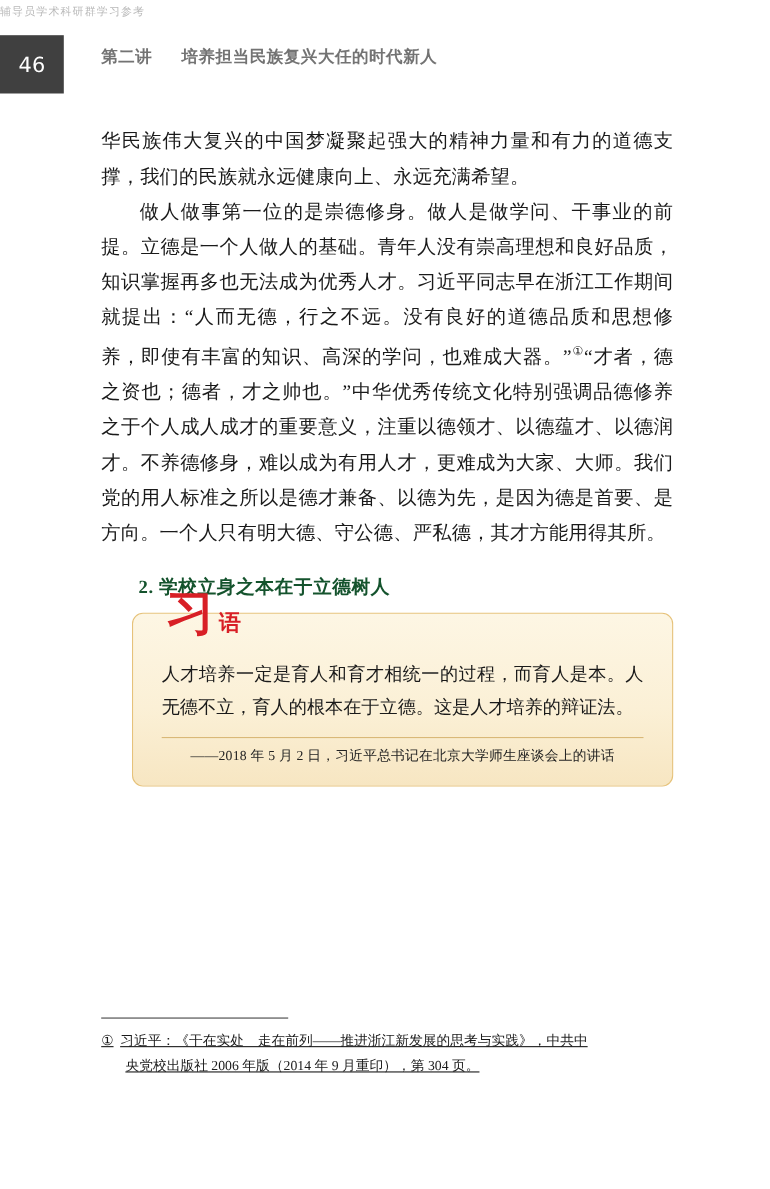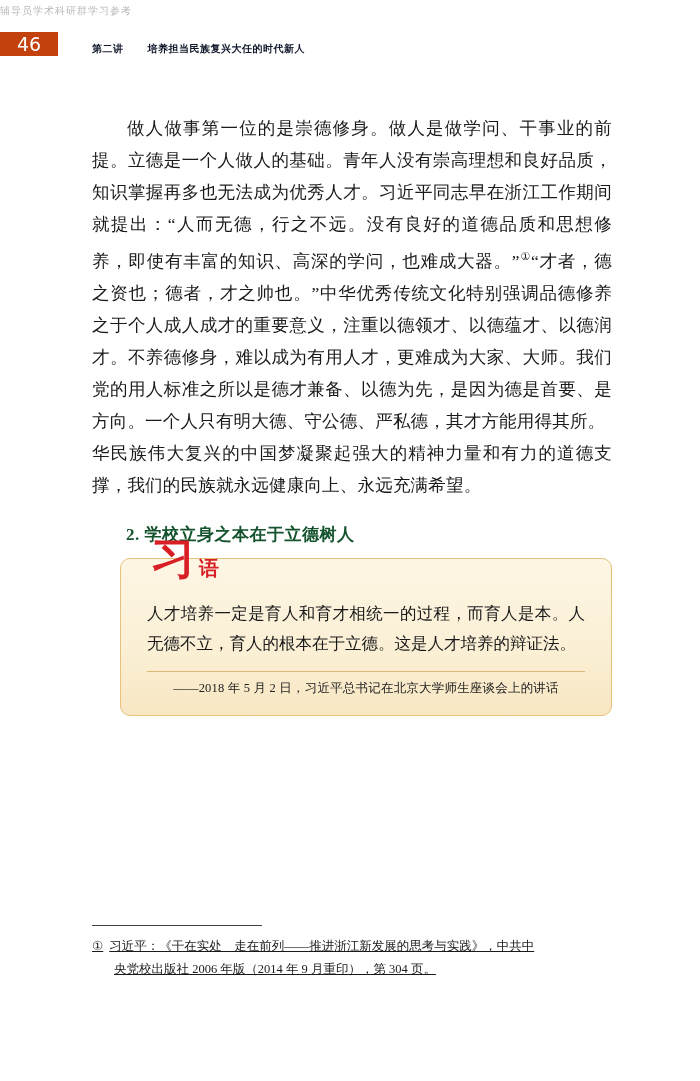--- a/index.html
+++ b/index.html
@@ -41,36 +41,36 @@
     top: 32px;
     left: 0;
     width: 100%;
     height: 40px;
   }
   .page-number-box {
     position: absolute;
     left: 0;
     top: 0;
     width: 58px;
-    height: 24px;
-    background: #c2410c;
+    height: 53px;
+    background: #404040;
     color: #ffffff;
     font-size: 19px;
     font-family: "DejaVu Sans", "Liberation Sans", sans-serif;
     display: flex;
     align-items: center;
     justify-content: center;
   }
   .header-title {
     position: absolute;
     left: 92px;
     top: 10px;
-    font-size: 10px;
-    font-weight: bold;
-    color: #0f172a;
+    font-size: 15px;
+    font-weight: bold;
+    color: #737373;
     letter-spacing: 0.5px;
     white-space: nowrap;
   }
 
   
   .content {
     position: absolute;
     left: 92px;
     top: 112px;
     width: 520px;
@@ -201,23 +201,23 @@
     <div class="page-number-box">46</div>
     <div class="header-title">
       <span>第二讲</span>
       <span style="display:inline-block;width:18px;"></span>
       <span>培养担当民族复兴大任的时代新人</span>
     </div>
   </div>
 
   <div class="content">
 
+    <p class="para">华民族伟大复兴的中国梦凝聚起强大的精神力量和有力的道德支撑，我们的民族就永远健康向上、永远充满希望。</p>
+
     <p class="para indent"><span>做人做事第一位的是崇德修身。做人是做学问、干事业的前提。立德是一个人做人的基础。青年人没有崇高理想和良好品质，知识掌握再多也无法成为优秀人才。习近平同志早在浙江工作期间就提出：“人而无德，行之不远。没有良好的道德品质和思想修养，即使有丰富的知识、高深的学问，也难成大器。”</span><span class="sup">①</span><span>“才者，德之资也；德者，才之帅也。”中华优秀传统文化特别强调品德修养之于个人成人成才的重要意义，注重以德领才、以德蕴才、以德润才。不养德修身，难以成为有用人才，更难成为大家、大师。我们党的用人标准之所以是德才兼备、以德为先，是因为德是首要、是方向。一个人只有明大德、守公德、严私德，其才方能用得其所。</span></p>
-
-    <p class="para">华民族伟大复兴的中国梦凝聚起强大的精神力量和有力的道德支撑，我们的民族就永远健康向上、永远充满希望。</p>
 
     <div class="subhead">2. 学校立身之本在于立德树人</div>
 
     <div class="quotebox">
       <div class="quote-mark">
         <span class="xi">习</span>
         <span class="yu">语</span>
       </div>
       <p class="quote-text">人才培养一定是育人和育才相统一的过程，而育人是本。人无德不立，育人的根本在于立德。这是人才培养的辩证法。</p>
       <div class="quote-divider"></div>

